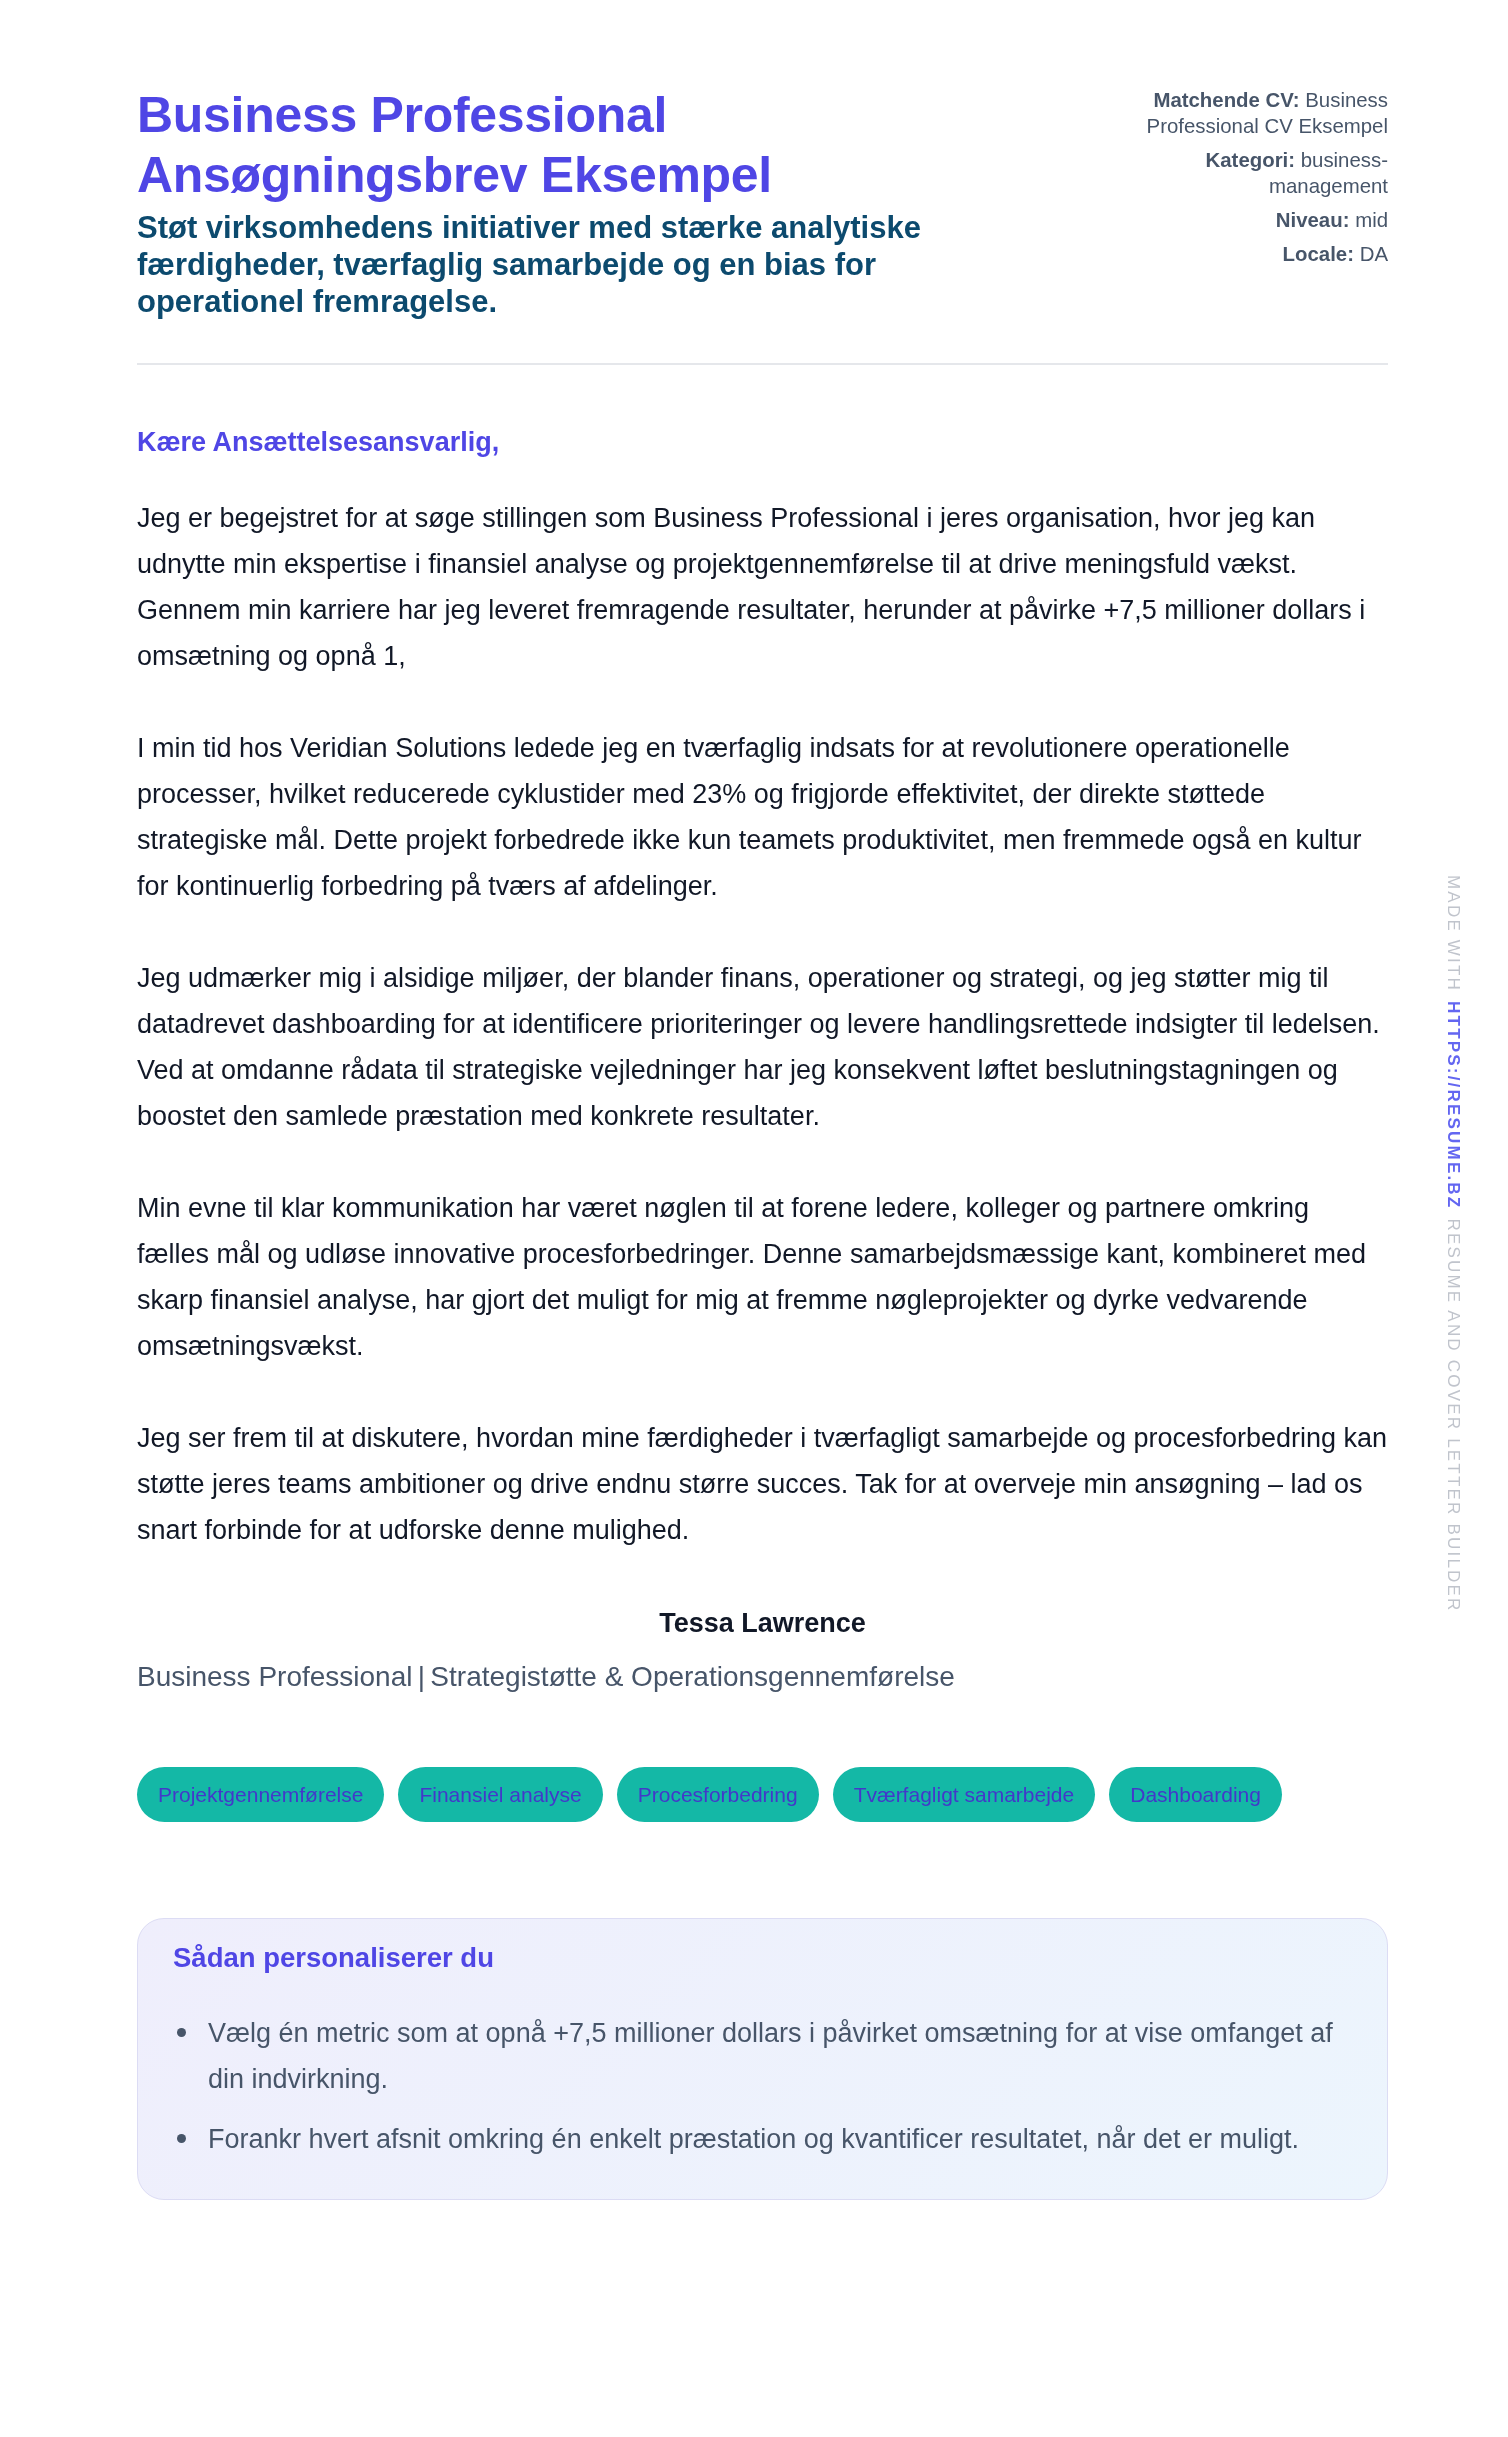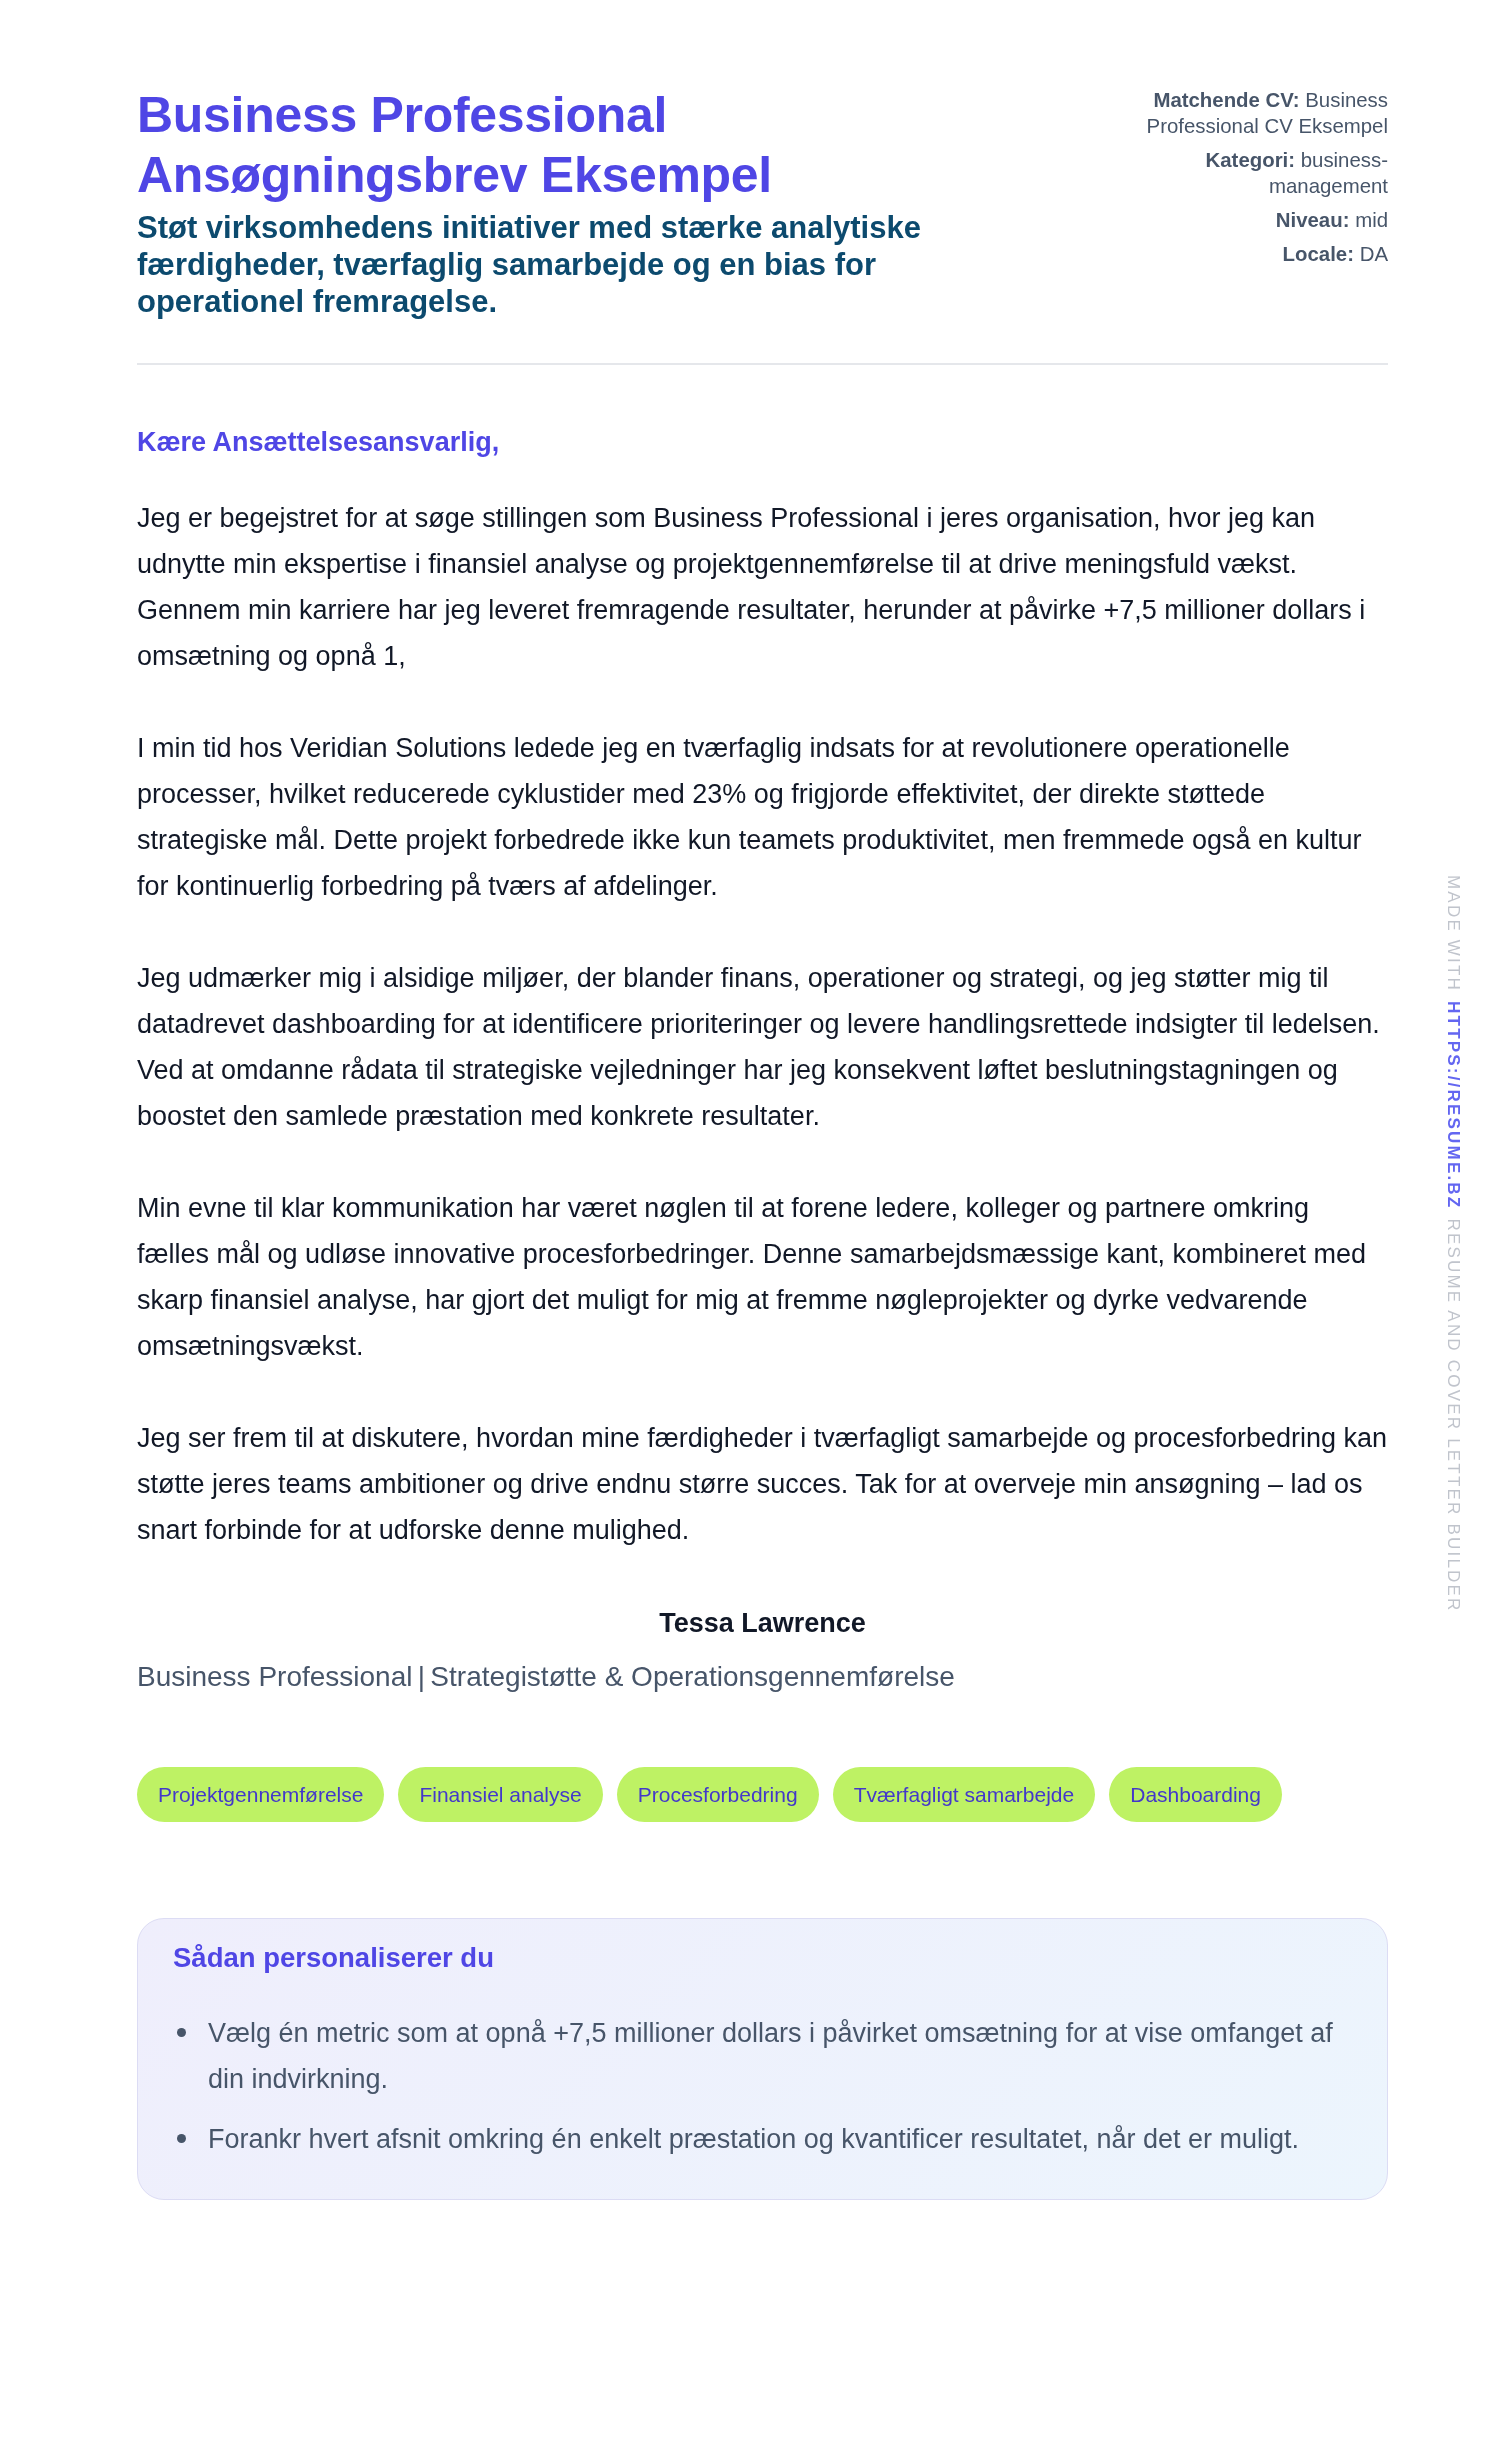--- a/index.html
+++ b/index.html
@@ -77,21 +77,21 @@
     line-height: 35px;
   }
   .sig-title .sep { color: #475569; padding: 0 5.3px; }
   .chips {
     display: flex;
     gap: 14px;
     margin-top: 73px;
     flex-wrap: nowrap;
   }
   .chip {
-    background: #bef264;
+    background: #14b8a6;
     color: #4338ca;
     font-size: 21px;
     font-weight: 500;
     height: 55px;
     line-height: 55px;
     padding: 0 21px;
     border-radius: 27.5px;
     white-space: nowrap;
   }
   .tips {

